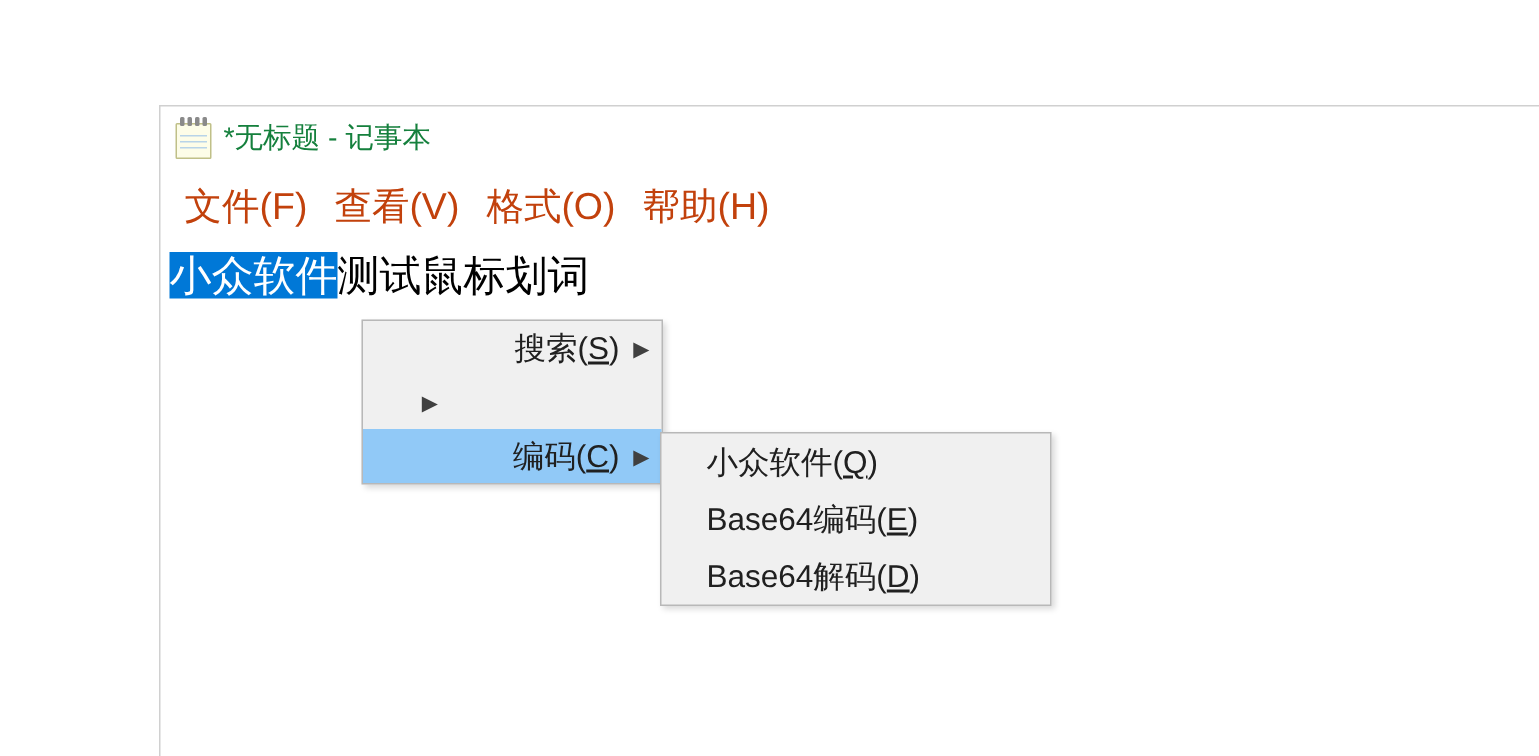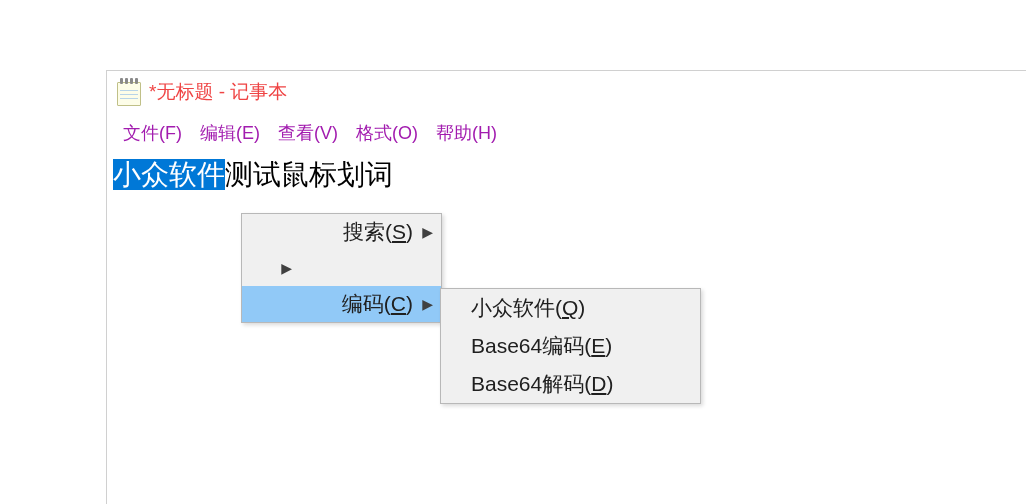--- a/index.html
+++ b/index.html
@@ -66,29 +66,29 @@
       position: absolute;
       left: 3px;
       right: 3px;
       height: 1px;
       background: #b8d4e8;
     }
     .notepad-icon .line.l1 { top: 12px; }
     .notepad-icon .line.l2 { top: 16px; }
     .notepad-icon .line.l3 { top: 20px; }
     .title-text {
-      color: #ef4444;
+      color: #15803d;
       font-size: 19px;
     }
     .menubar {
       display: flex;
       padding: 6px 27px 8px 10px;
       gap: 6px;
-      font-size: 18px;
-      color: #a21caf;
+      font-size: 25px;
+      color: #c2410c;
     }
     .menubar-item {
       padding: 2px 6px;
       cursor: default;
     }
     .editor {
       position: relative;
       padding: 2px 6px;
       font-size: 28px;
       line-height: 36px;
@@ -177,21 +177,20 @@
           <span></span>
           <span></span>
           <span></span>
         </div>
     </div>
     <div class="title-text">*无标题 - 记事本</div>
   </div>
 
   <div class="menubar">
     <div class="menubar-item">文件(F)</div>
-    <div class="menubar-item">编辑(E)</div>
     <div class="menubar-item">查看(V)</div>
     <div class="menubar-item">格式(O)</div>
     <div class="menubar-item">帮助(H)</div>
   </div>
 
   <div class="editor">
     <span class="text-line">
       <span class="selected">小众软件</span><span class="normal-text">测试鼠标划词</span>
     </span>
   </div>

